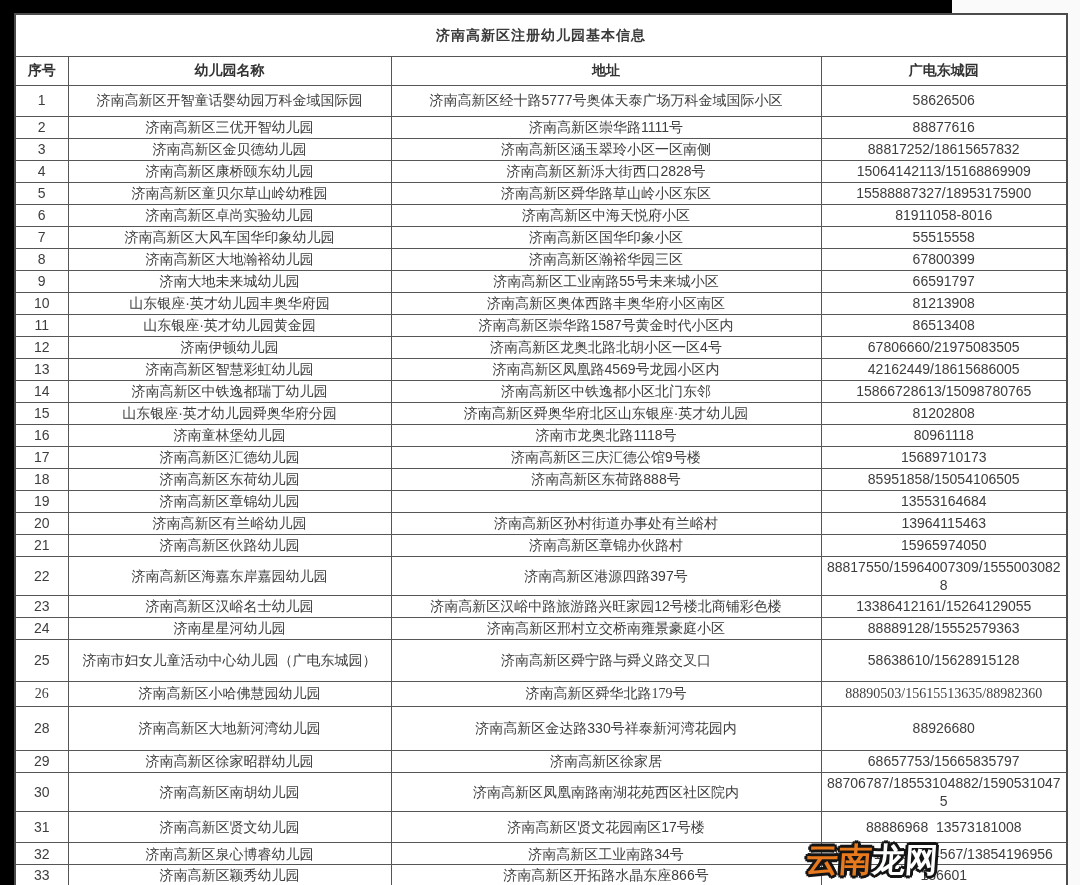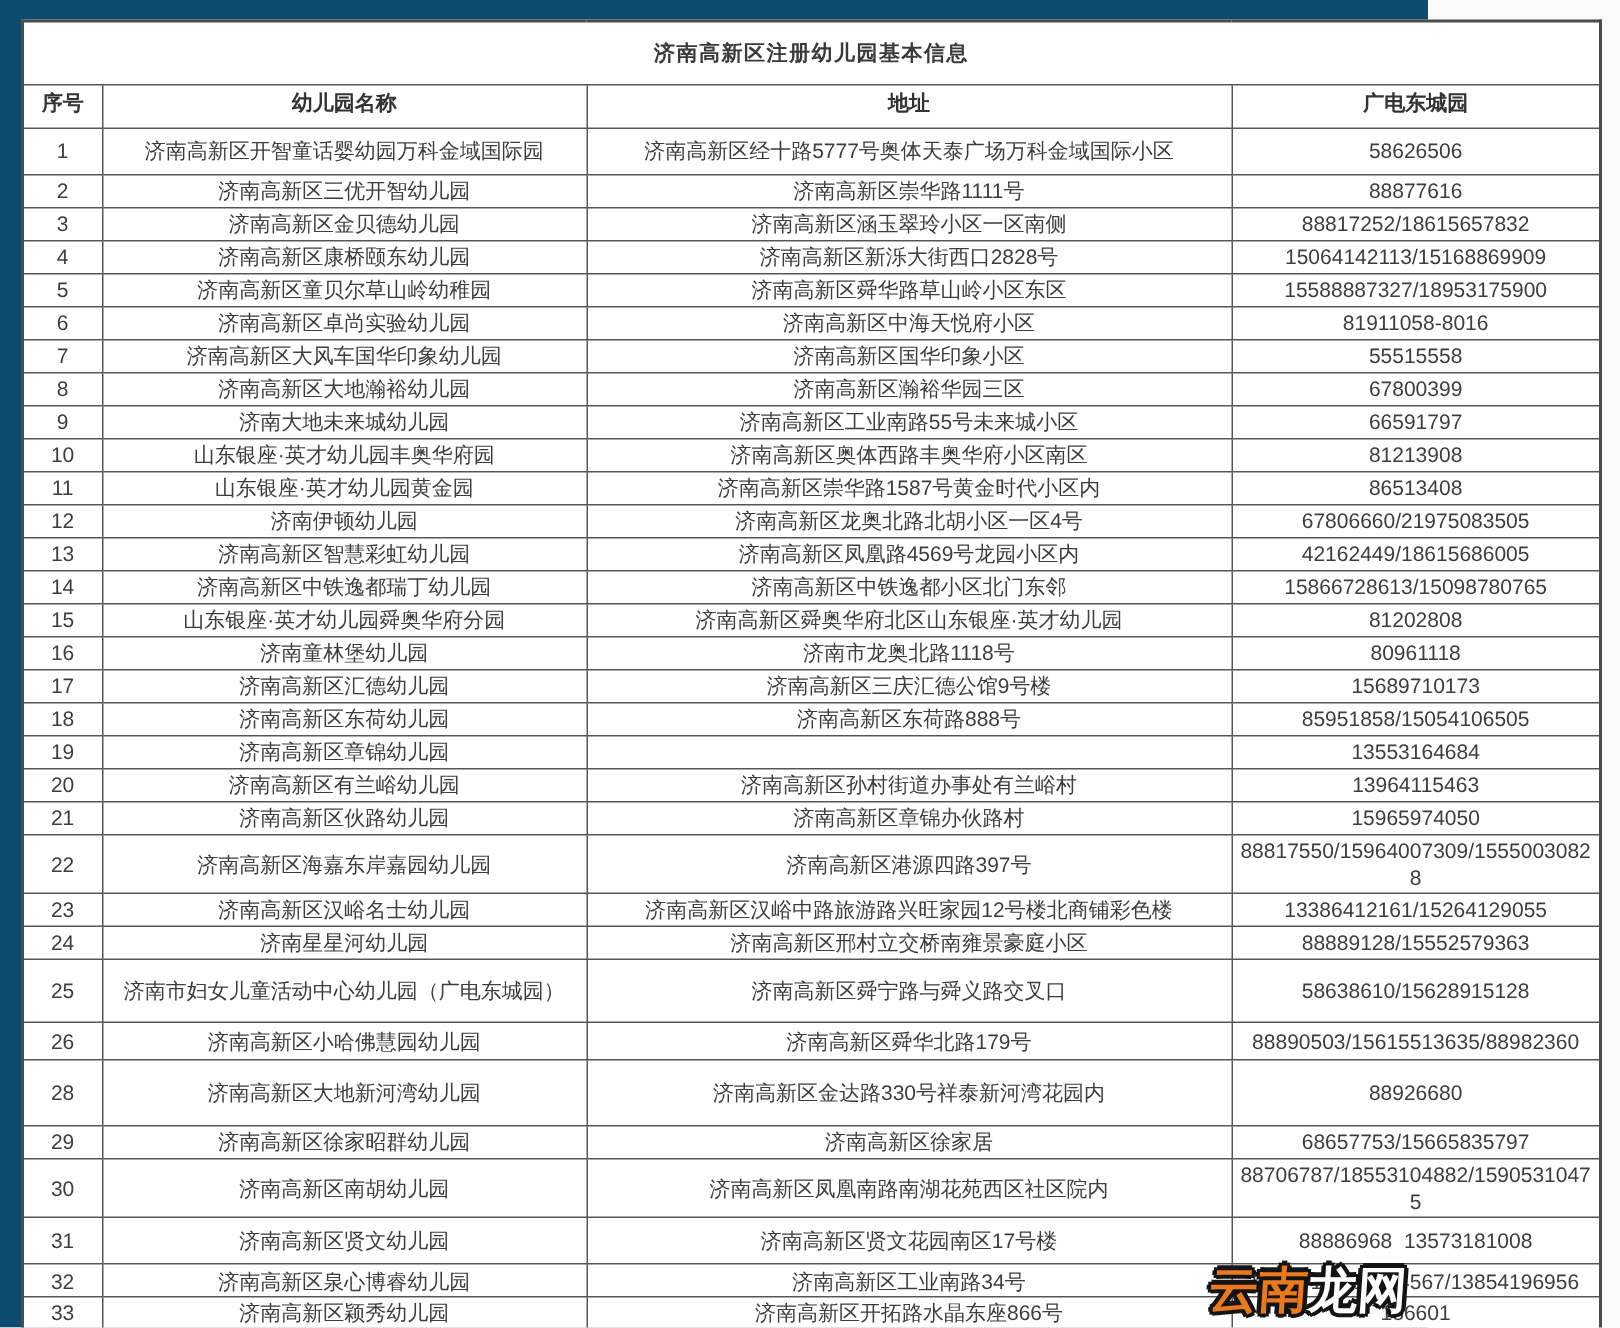--- a/index.html
+++ b/index.html
@@ -7,21 +7,21 @@
     width: 1080px; height: 885px;
     background: #fafafa;
     font-family: "Liberation Sans", "DejaVu Sans", sans-serif;
     color: #3d3d3d;
     overflow: hidden;
   }
   .page {
     position: relative;
     width: 952px; height: 885px;
     padding: 13px 14px 0 14px;
-    background: #0c4a6e;
+    background: #000000;
   }
   table.kg {
     width: 1052px;
     border-collapse: collapse;
     background: #ffffff;
     table-layout: fixed;
   }
   table.kg td, table.kg th {
     border: 1px solid #565656;
     text-align: center;
@@ -41,27 +41,26 @@
     font-size: 15px;
     font-weight: 600;
     letter-spacing: 1px;
     color: #3a3a3a;
   }
   tr.head-row th {
     height: 29px;
     font-weight: bold;
     font-size: 14px;
     color: #333333;
-    font-family: Liberation Mono, monospace;
   }
   tbody tr { height: 22px; }
   tbody tr:nth-child(1)  { height: 31px; }
   tbody tr:nth-child(22) { height: 31px; }
   tbody tr:nth-child(25) { height: 42px; }
-  tbody tr:nth-child(26) { height: 25px; }
+  tbody tr:nth-child(26) { height: 25px; font-family: Liberation Serif, serif; }
   tbody tr:nth-child(27) { height: 44px; }
   tbody tr:nth-child(30) { height: 31px; }
   tbody tr:nth-child(33) { height: 28px; }
   td.cell-phone {
     white-space: pre-wrap;
     word-break: break-all;
     font-size: 13.5px;
     letter-spacing: 0;
     padding: 1px 2px;
   }

